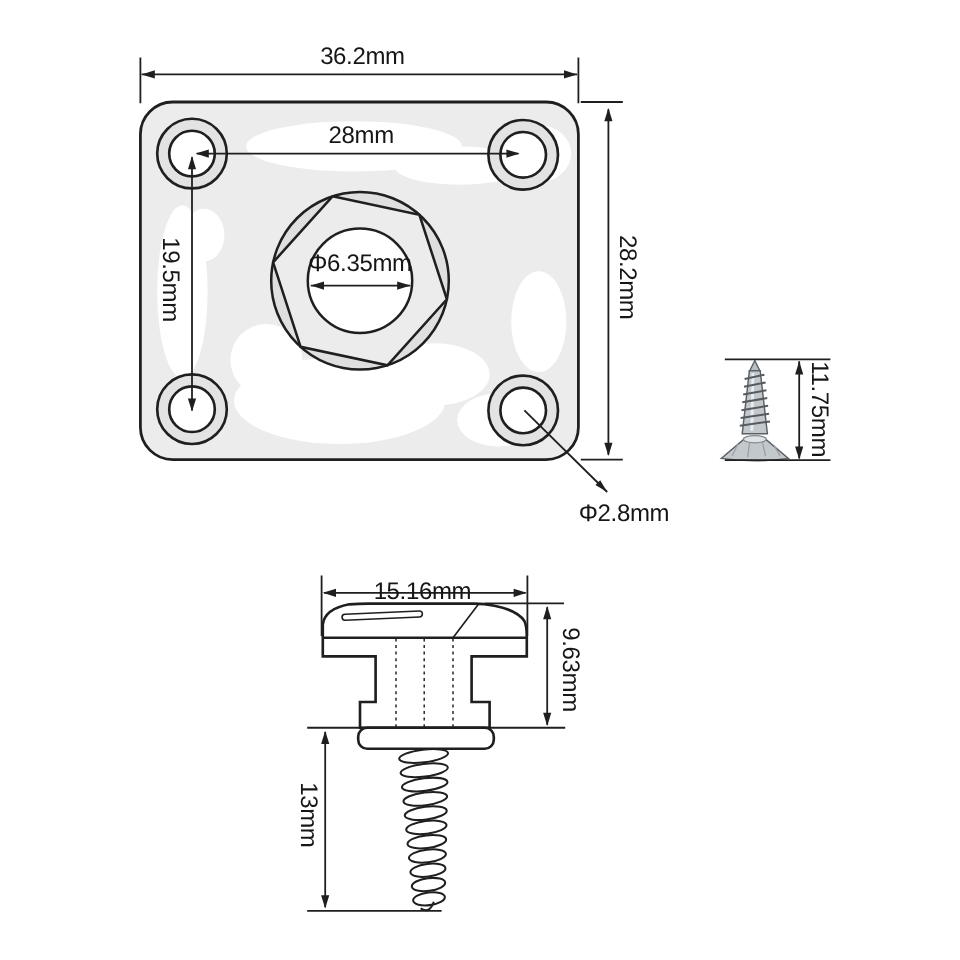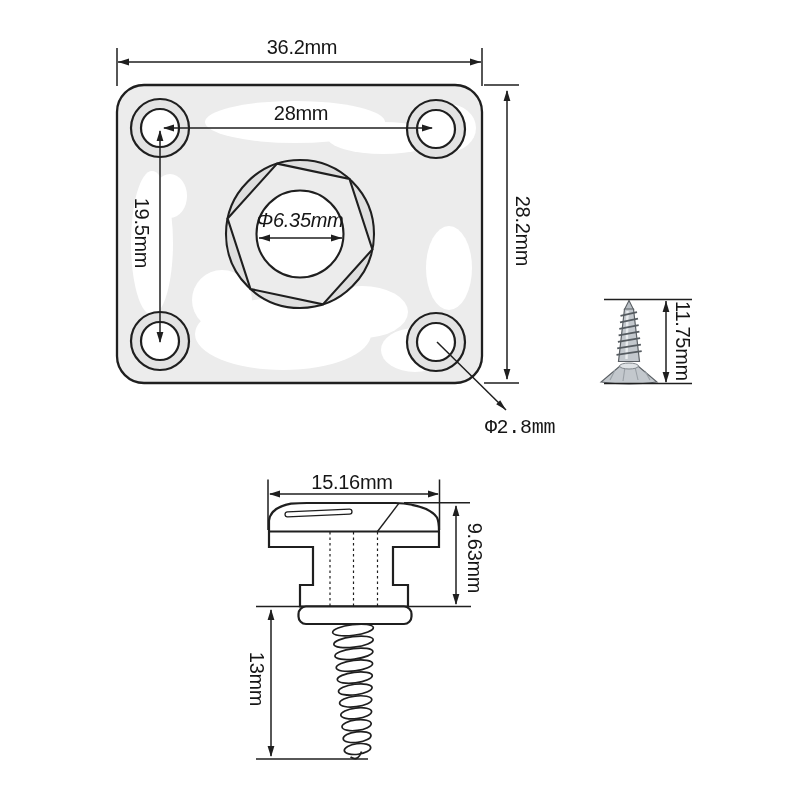--- a/index.html
+++ b/index.html
@@ -166,20 +166,20 @@
       <polygon points="456,605 452.6,594 459.4,594"></polygon>
       <polygon points="271,609 267.6,620 274.4,620"></polygon>
       <polygon points="271,757 267.6,746 274.4,746"></polygon>
     </g>
   </g>
 </svg>
 
   <div class="lbl" style="left:302px;top:47px;">36.2mm</div>
   <div class="lbl" style="left:301px;top:113px;text-align:right;">28mm</div>
   <div class="lbl v" style="left:142px;top:233px;">19.5mm</div>
-  <div class="lbl" style="left:300px;top:220px;font-style:italic;">Φ6.35mm</div>
+  <div class="lbl" style="left:300px;top:220px;">Φ6.35mm</div>
   <div class="lbl v" style="left:523px;top:231px;">28.2mm</div>
-  <div class="lbl" style="left:520px;top:428px;font-family:Liberation Mono, monospace;">Φ2.8mm</div>
+  <div class="lbl" style="left:520px;top:428px;">Φ2.8mm</div>
   <div class="lbl v" style="left:683px;top:341px;">11.75mm</div>
-  <div class="lbl" style="left:352px;top:482px;">15.16mm</div>
+  <div class="lbl" style="left:352px;top:493px;">15.16mm</div>
   <div class="lbl v" style="left:475px;top:558px;">9.63mm</div>
   <div class="lbl v" style="left:257px;top:679px;">13mm</div>
 </div>
 
 </body></html>

